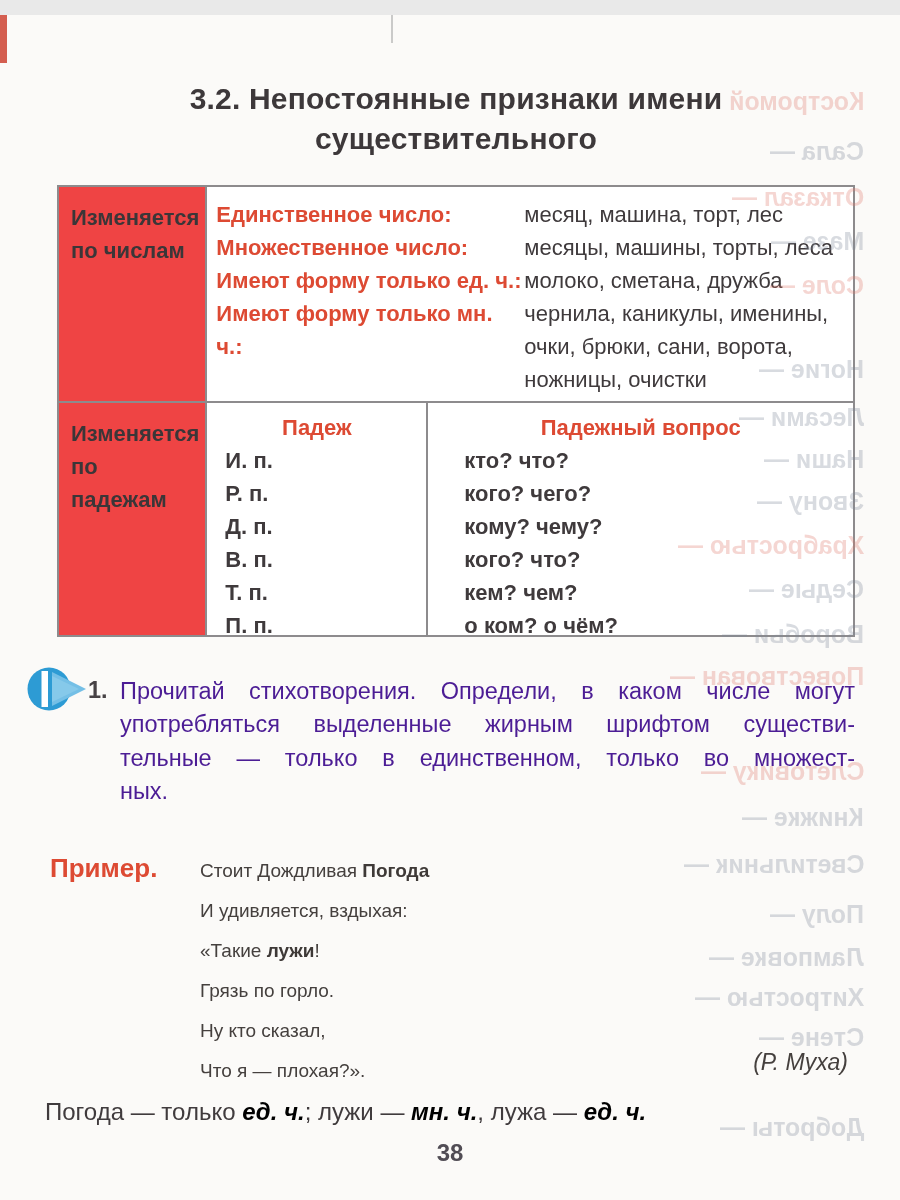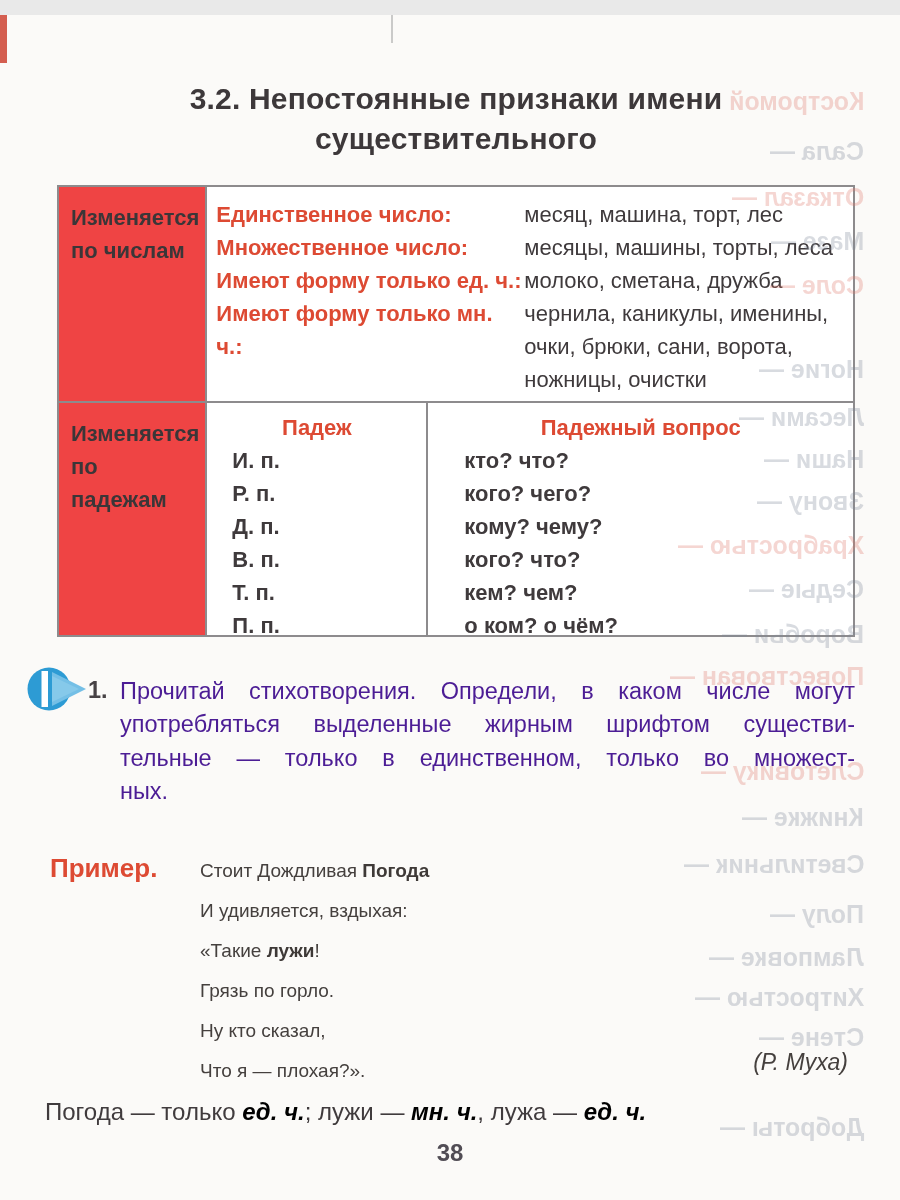--- a/index.html
+++ b/index.html
@@ -34,21 +34,21 @@
     border-right:2px solid #8d8b8d;
     padding:14px 6px 0 12px;font-weight:700;line-height:33px;color:#3b3638;
   }
   .numcell{flex:1;box-sizing:border-box;padding:11px 8px 0 9px;}
   .entry{display:flex;align-items:flex-start;}
   .entry .lbl{flex:0 0 308px;color:#dd4a33;font-weight:700;line-height:33px;}
   .entry .ex{flex:1;line-height:33px;}
   .casecol{flex:0 0 221px;box-sizing:border-box;border-right:2px solid #8d8b8d;padding:8px 0 0 0;}
   .qcol{flex:1;box-sizing:border-box;padding:8px 0 0 0;}
   .colhead{text-align:center;color:#dd4a33;font-weight:700;line-height:33px;}
-  .caselist{padding-left:25px;font-weight:700;}
+  .caselist{padding-left:18px;font-weight:700;}
   .qlist{padding-left:36px;font-weight:700;}
   .caselist div,.qlist div{line-height:33px;}
 
   
   .marker{position:absolute;left:27px;top:650px;width:62px;height:48px;}
   .ex-num{position:absolute;left:88px;top:662px;font-size:23.5px;font-weight:700;color:#474245;}
   .ex-text{position:absolute;left:120px;top:660px;width:735px;font-size:23.5px;font-weight:400;
     color:#4c1d95;line-height:33.4px;}
   .ex-text div{text-align:justify;text-align-last:justify;}
   .ex-text div:last-child{text-align:left;text-align-last:left;}

